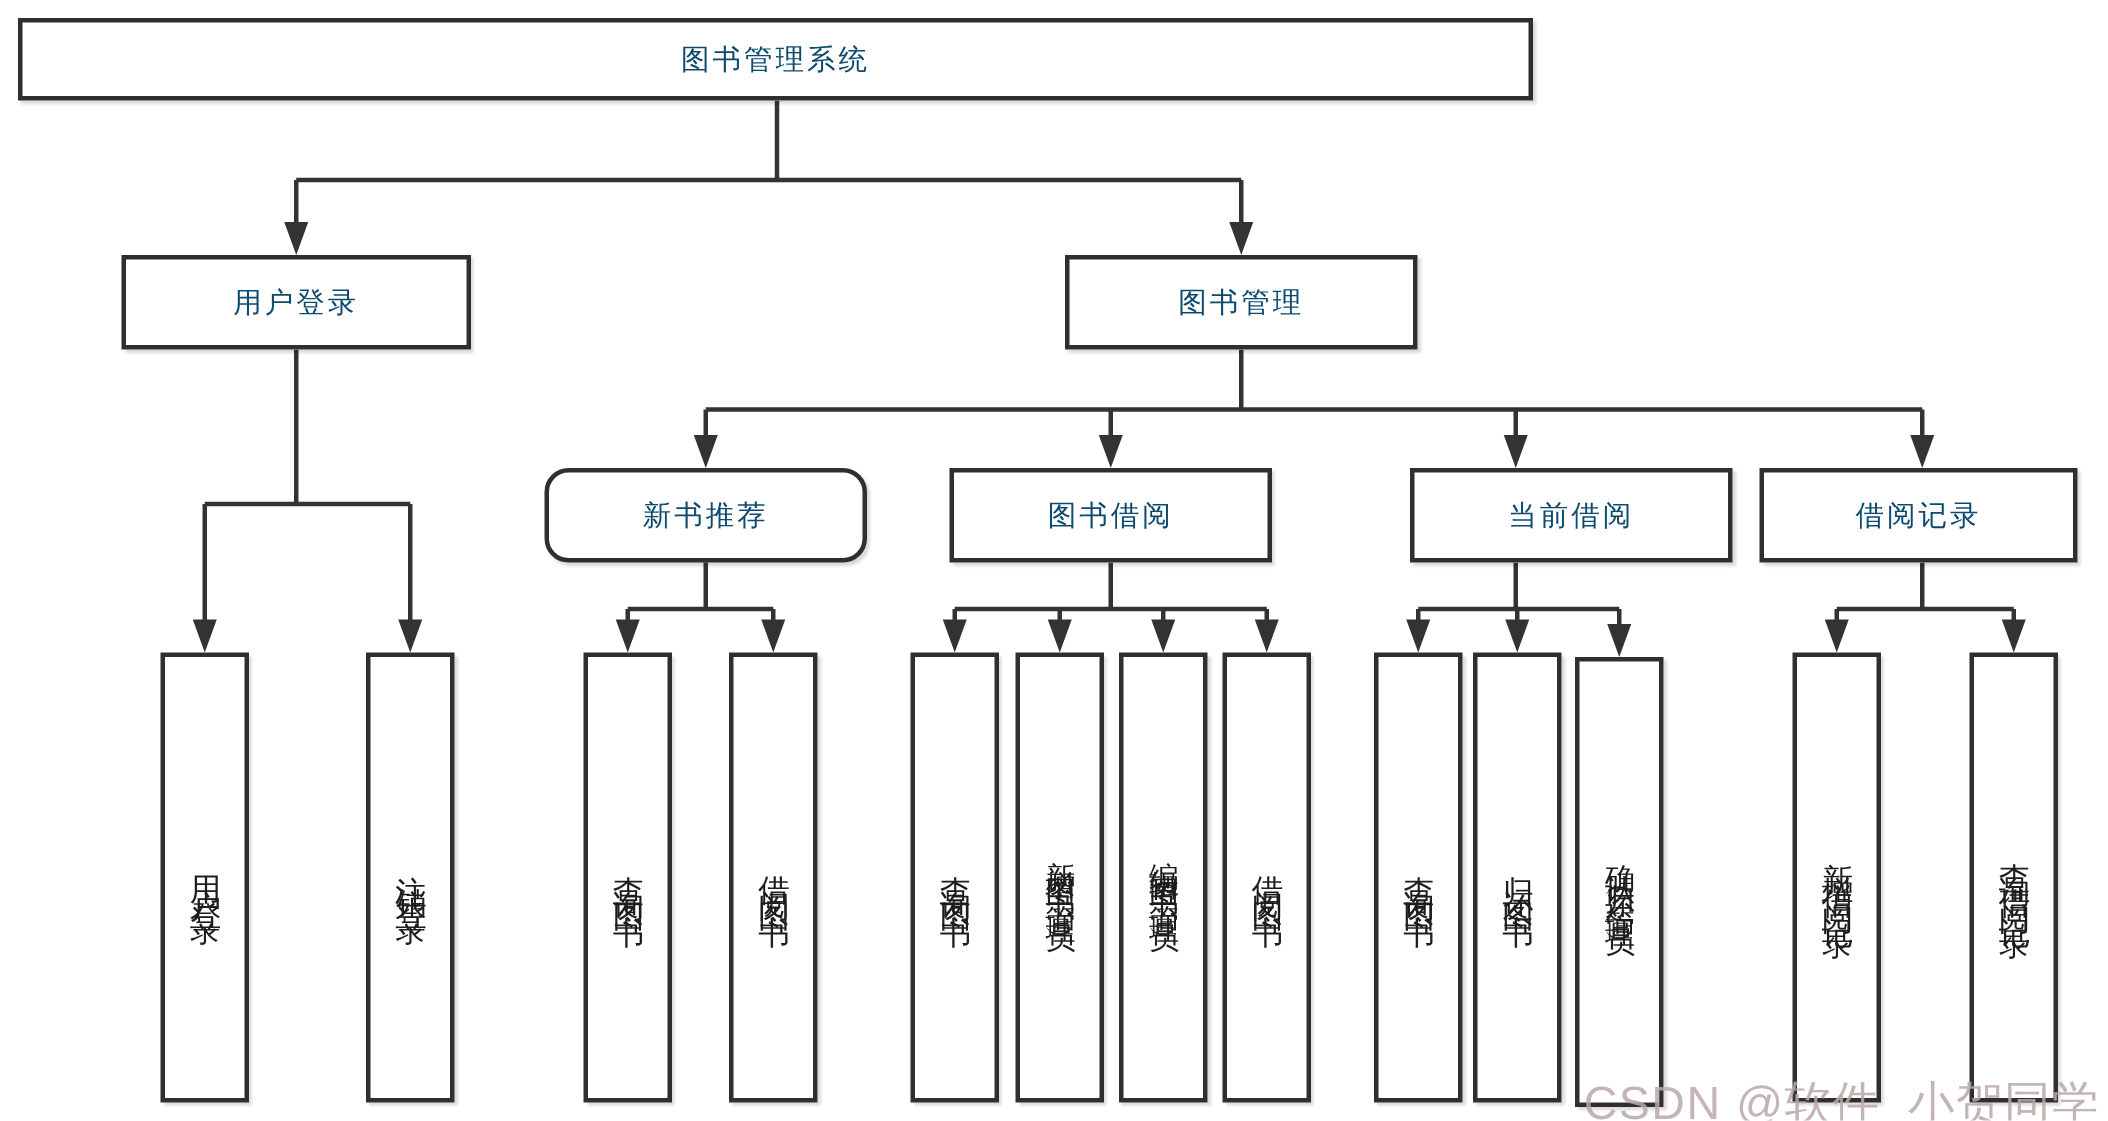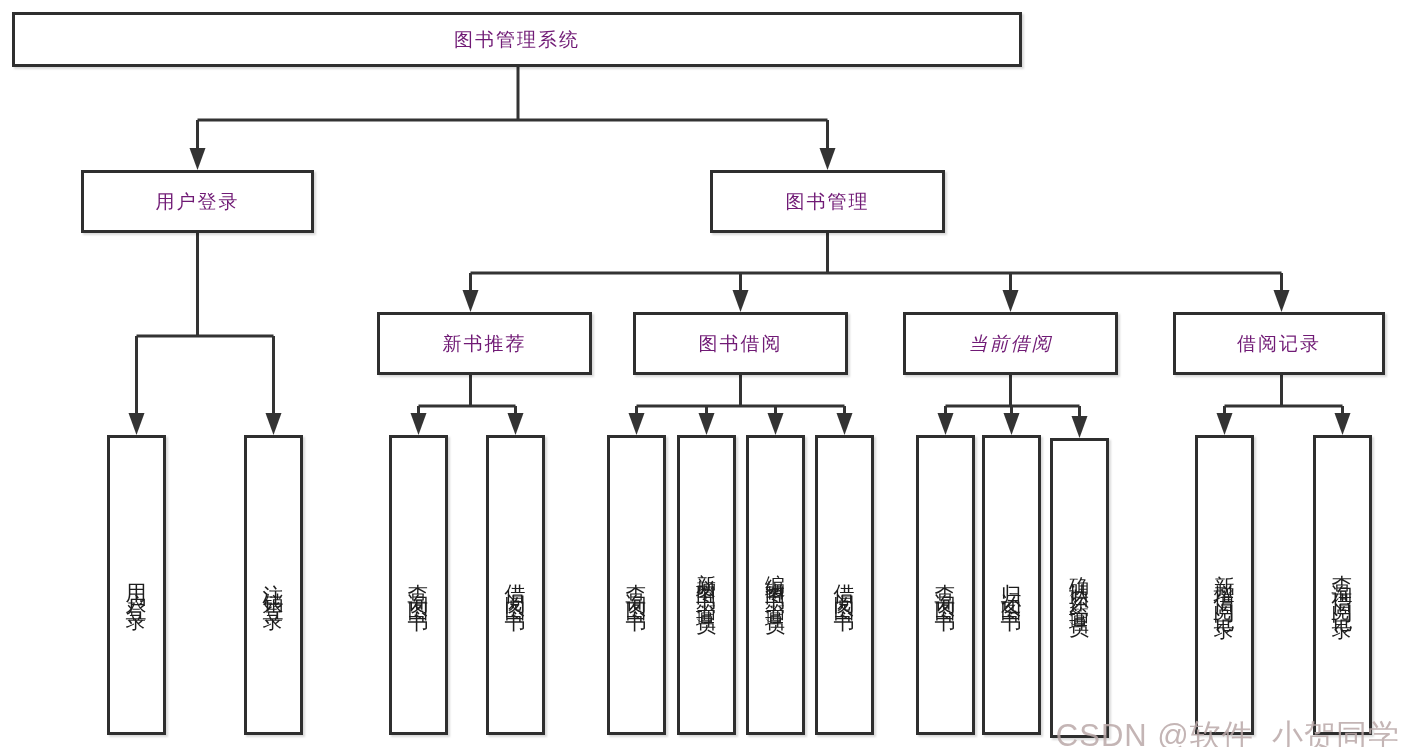--- a/index.html
+++ b/index.html
@@ -7,30 +7,30 @@
     font-family: "Liberation Sans", "DejaVu Sans", sans-serif; }
   #canvas { position: relative; width: 1405px; height: 747px; background: #ffffff; }
 
   svg.wires { position: absolute; left: 0; top: 0; width: 1405px; height: 747px; }
 
   .hbox {
     position: absolute;
     border: 3px solid #2f2f2f;
     background: #ffffff;
     display: flex; align-items: center; justify-content: center;
-    font-size: 19px; letter-spacing: 2px; color: #701a75;
+    font-size: 19px; letter-spacing: 2px; color: #0c4a6e;
     box-shadow: 2px 2px 2px rgba(0,0,0,0.15);
   }
   .root  { left: 12px;  top: 12px;  width: 1010px; height: 55px; }
   .b-login { left: 81px;  top: 170px; width: 233px; height: 63px; }
   .b-mgmt  { left: 710px; top: 170px; width: 235px; height: 63px; font-family: Liberation Mono, monospace; }
   .mod   { top: 312px; width: 215px; height: 63px; }
-  .m0 { left: 377px; }
+  .m0 { left: 363px; border-radius: 16px; }
   .m1 { left: 633px; font-family: Liberation Mono, monospace; }
-  .m2 { left: 903px; font-style: italic; }
+  .m2 { left: 940px; }
   .m3 { left: 1173px; width: 212px; }
 
   .leaf {
     position: absolute;
     top: 435px; width: 59px; height: 300px;
     border: 3px solid #2f2f2f;
     background: #ffffff;
     display: flex; align-items: center; justify-content: center;
     box-shadow: 2px 2px 2px rgba(0,0,0,0.15);
   }

